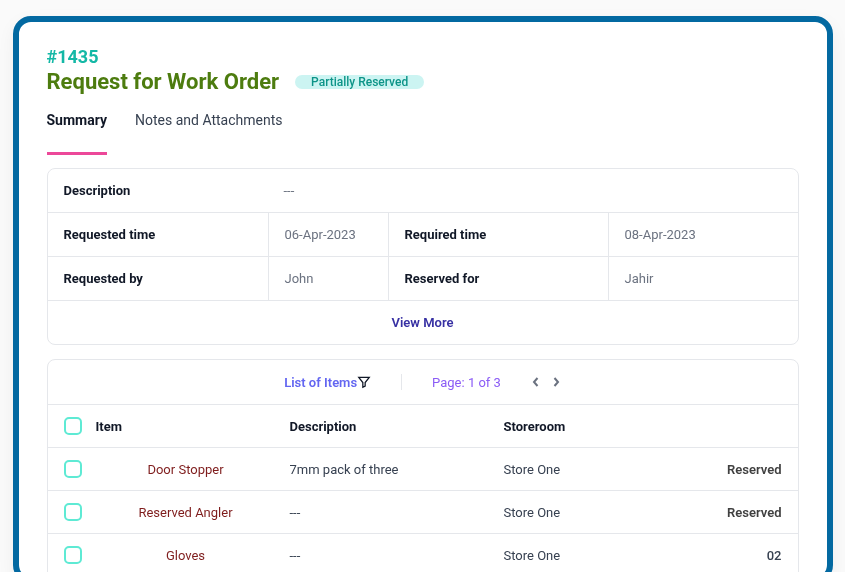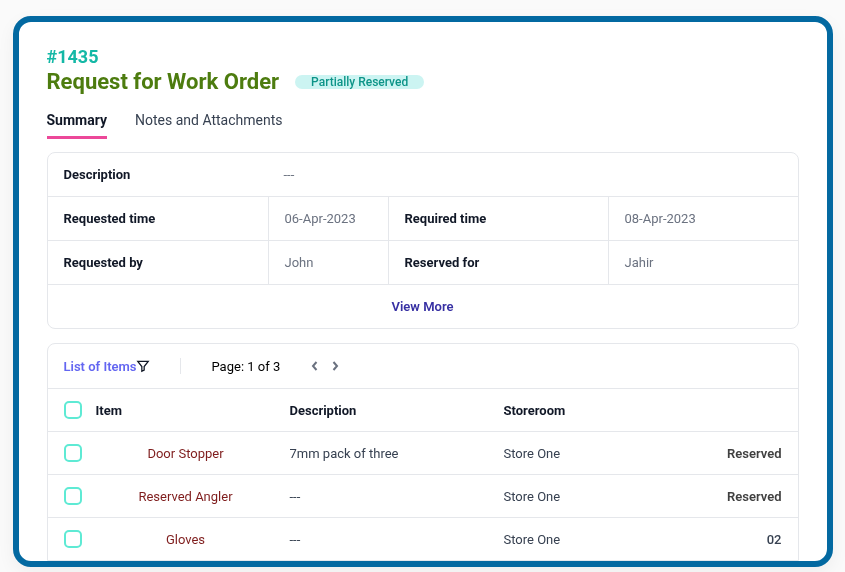--- a/index.html
+++ b/index.html
@@ -47,21 +47,21 @@
       font-weight: 500;
     }
     .tabs {
       display: flex;
       gap: 28px;
       border-bottom: 1px solid transparent;
       margin-bottom: 12px;
     }
     .tab {
       font-size: 14px;
-      padding-bottom: 8px;
+      padding-bottom: 24px;
       cursor: pointer;
       color: #374151;
     }
     .tab.active {
       font-weight: 700;
       border-bottom: 3px solid #ec4899;
       color: #111827;
     }
     .details-box {
       border: 1px solid #e5e7eb;
@@ -94,33 +94,33 @@
       cursor: pointer;
     }
     .items-box {
       border: 1px solid #e5e7eb;
       border-radius: 8px 8px 0 0;
       overflow: hidden;
     }
     .items-header {
       display: flex;
       align-items: center;
-      justify-content: flex-start;
+      justify-content: center;
       padding: 14px 16px;
     }
     .items-title {
       color: #6366f1;
       font-weight: 600;
       font-size: 13px;
     }
     .items-tools {
       display: flex;
       align-items: center;
       gap: 30px;
-      color: #000000;
+      color: #8b5cf6;
       font-size: 13px;
     }
     .divider {
       width: 1px;
       height: 16px;
       background: #e5e7eb;
     }
     .filter-icon {
       cursor: pointer;
       display: inline-flex;

